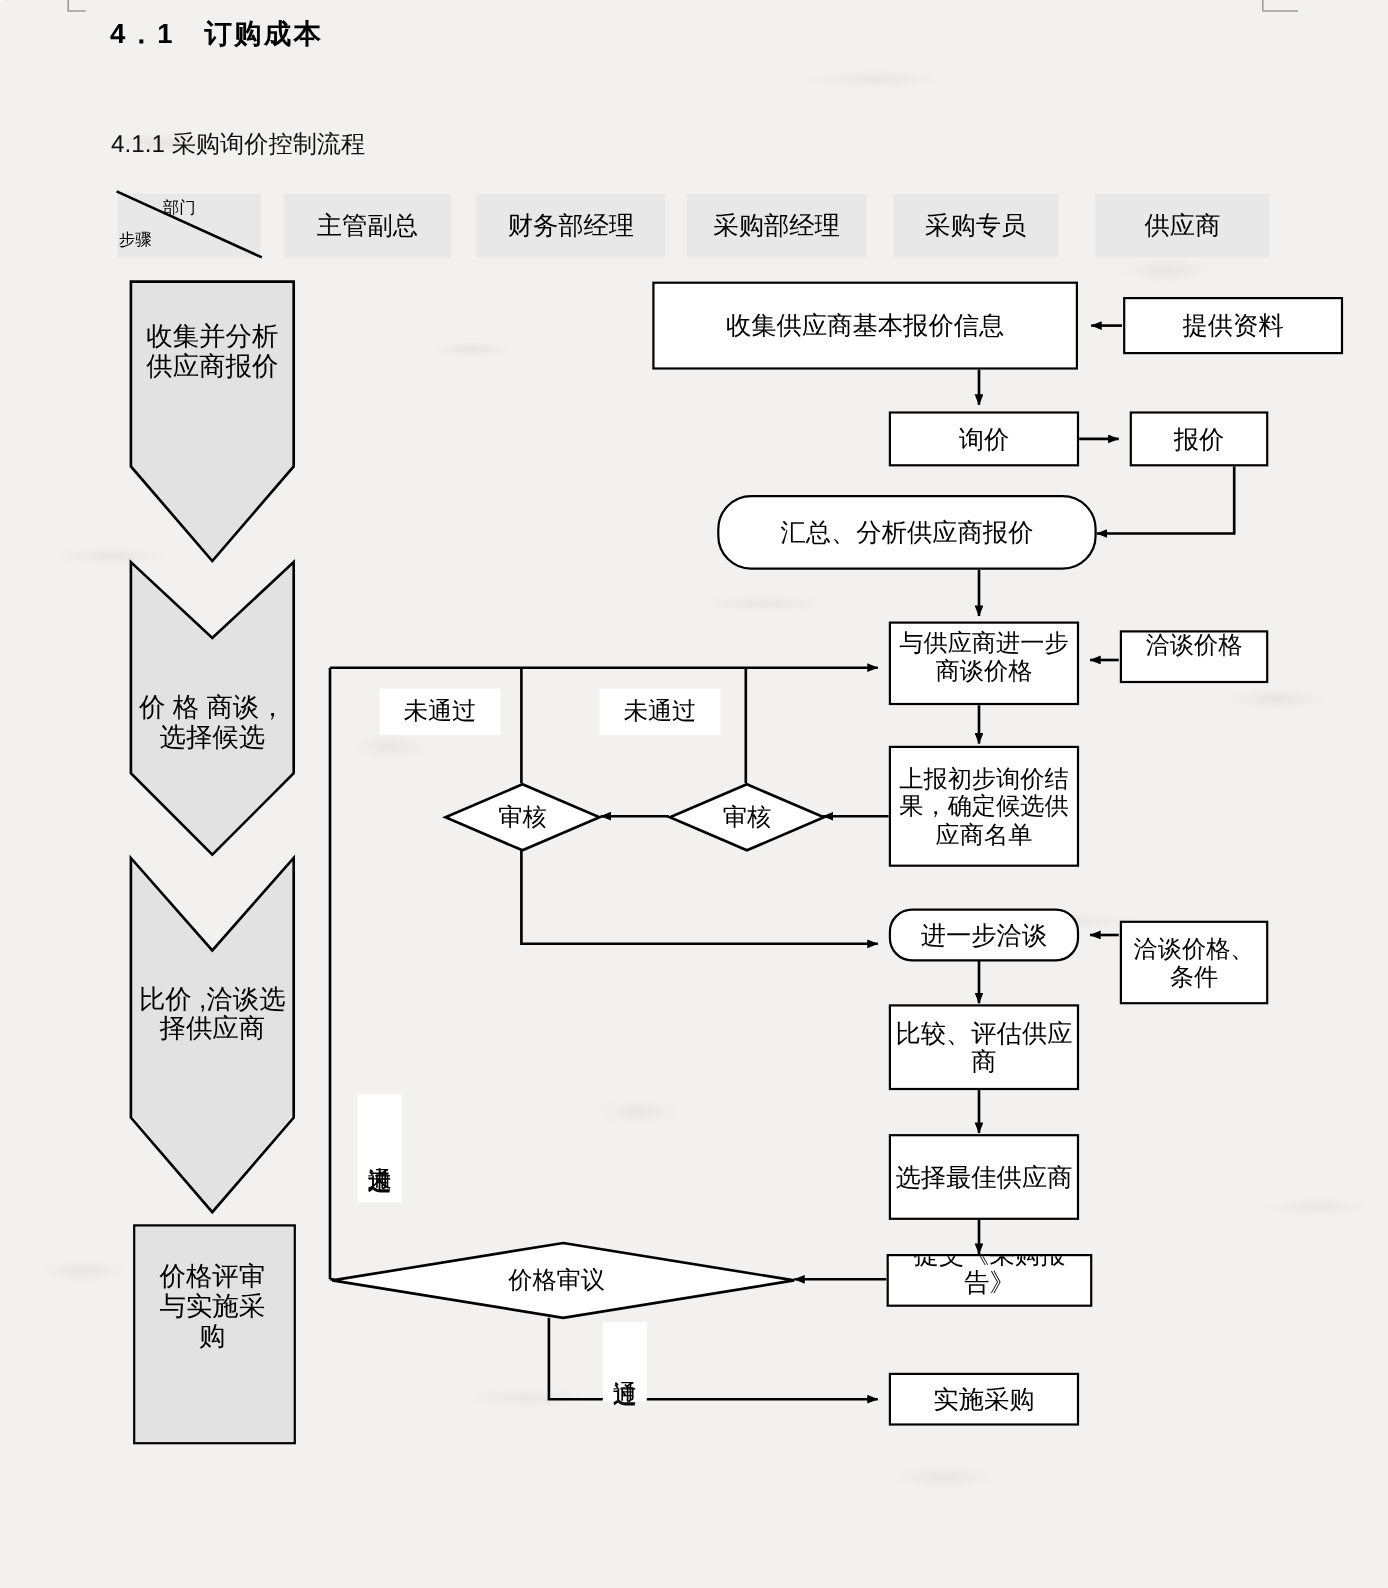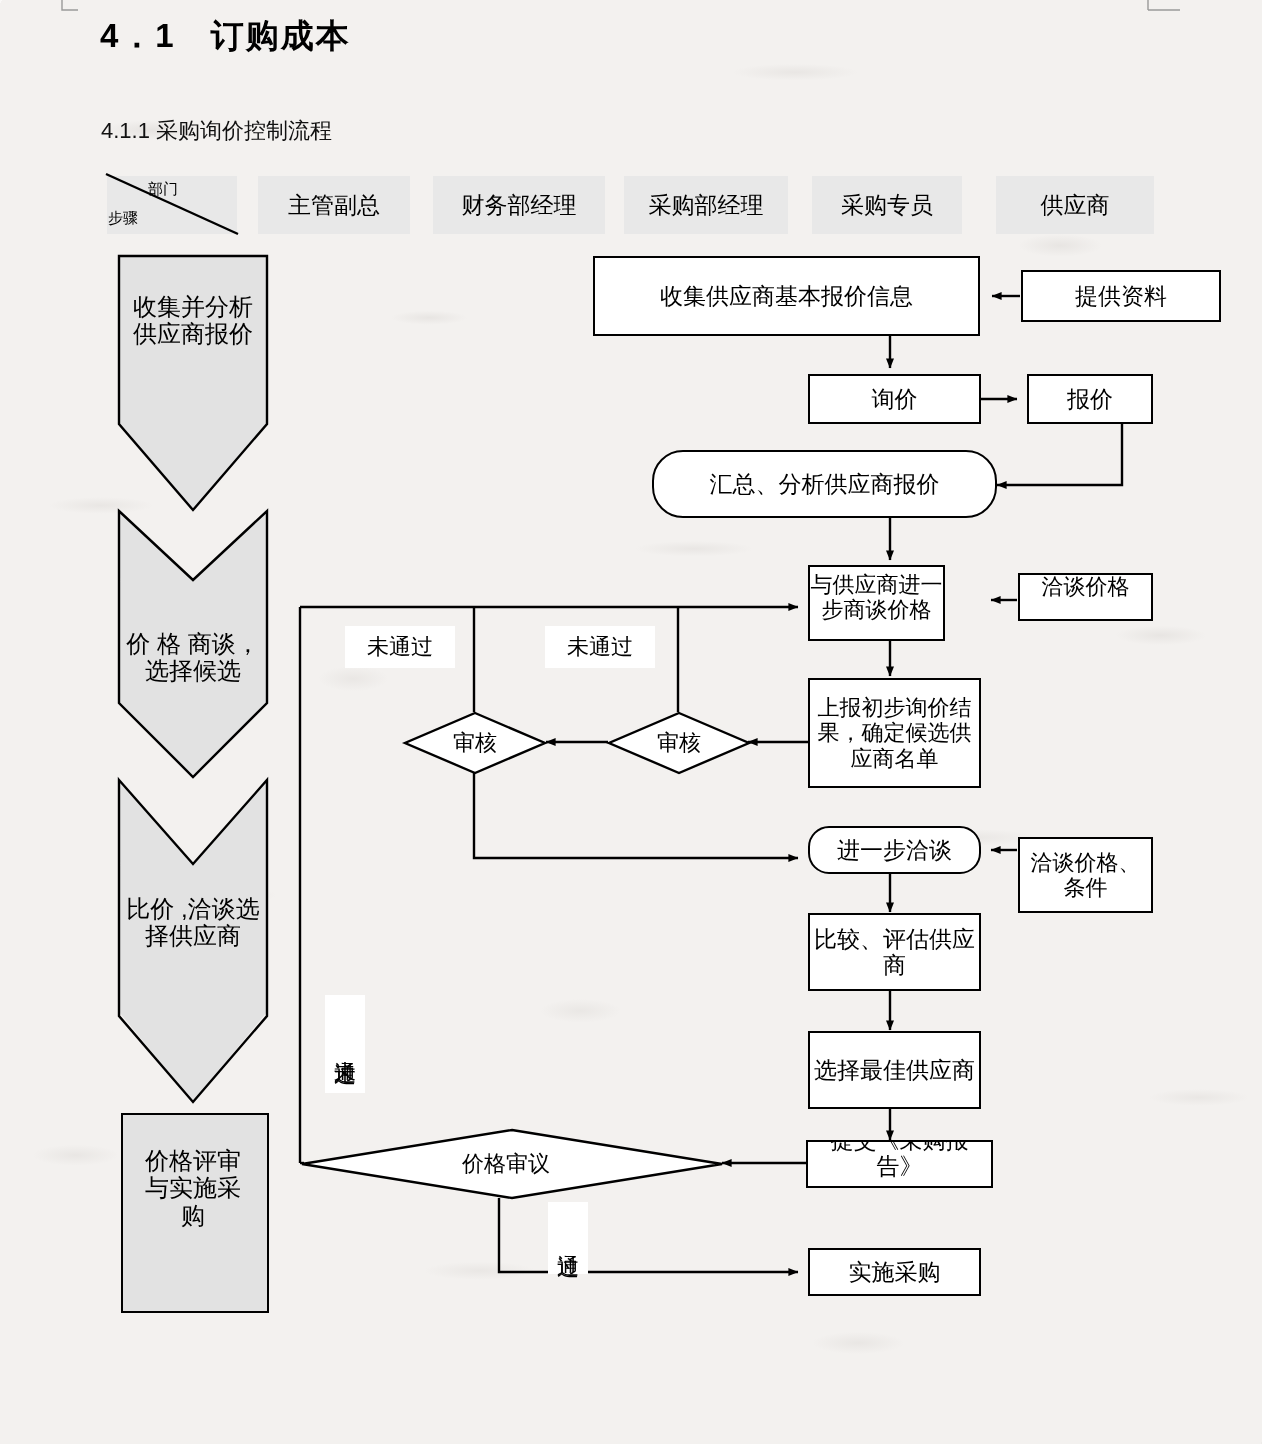--- a/index.html
+++ b/index.html
@@ -31,21 +31,21 @@
       radial-gradient(ellipse 72px 12px at 95% 76%, rgba(150,142,136,.10), transparent 70%),
       linear-gradient(118deg, rgba(255,255,255,.55) 0 2px, transparent 2px 9px),
       linear-gradient(-74deg, rgba(160,152,146,.06) 0 1px, transparent 1px 13px);
     opacity:1;
   }
   .layer{position:absolute;inset:0;}
 
   
   #doc-title{
     position:absolute;left:100px;top:14px;
-    font-size:33px;font-weight:bold;letter-spacing:2px;color:#000;
+    font-size:25px;font-weight:bold;letter-spacing:2px;color:#000;
     white-space:nowrap;
   }
   #sub-title{
     position:absolute;left:101px;top:116px;
     font-size:22px;color:#111;white-space:nowrap;
   }
 
   
   .hdr-cell{
     position:absolute;background:#e8e8e8;border:0;
@@ -237,21 +237,21 @@
 </div>
 
 <div class="node" style="left:1027px;top:374px;width:126px;height:50px;">
   <span>报价</span>
 </div>
 
 <div class="node" style="left:652px;top:450px;width:345px;height:68px;border-radius:31px;">
   <span>汇总、分析供应商报价</span>
 </div>
 
-<div class="node clip" style="left:808px;top:565px;width:137px;height:76px;font-size:22px;">
+<div class="node clip" style="left:808px;top:565px;width:173px;height:76px;font-size:22px;">
   <span class="inner">与供应商进一步商谈价格</span>
 </div>
 
 <div class="node clip" style="left:1018px;top:573px;width:135px;height:48px;font-size:22px;">
   <span class="inner" style="transform:translateY(-10px);">洽谈价格</span>
 </div>
 
 <div class="node" style="left:808px;top:678px;width:173px;height:110px;font-size:22px;">
   <span>上报初步询价结果，确定候选供应商名单</span>
 </div>

